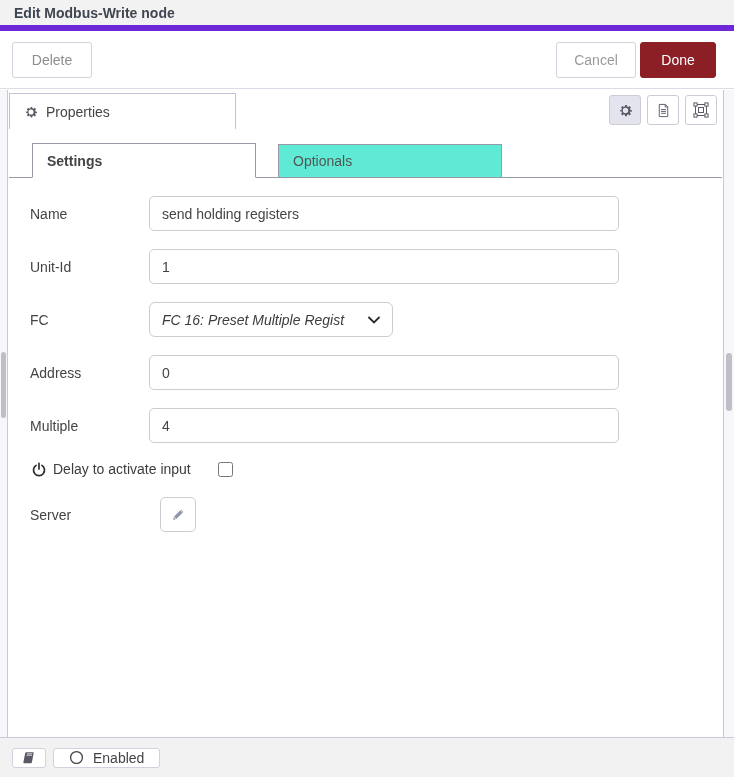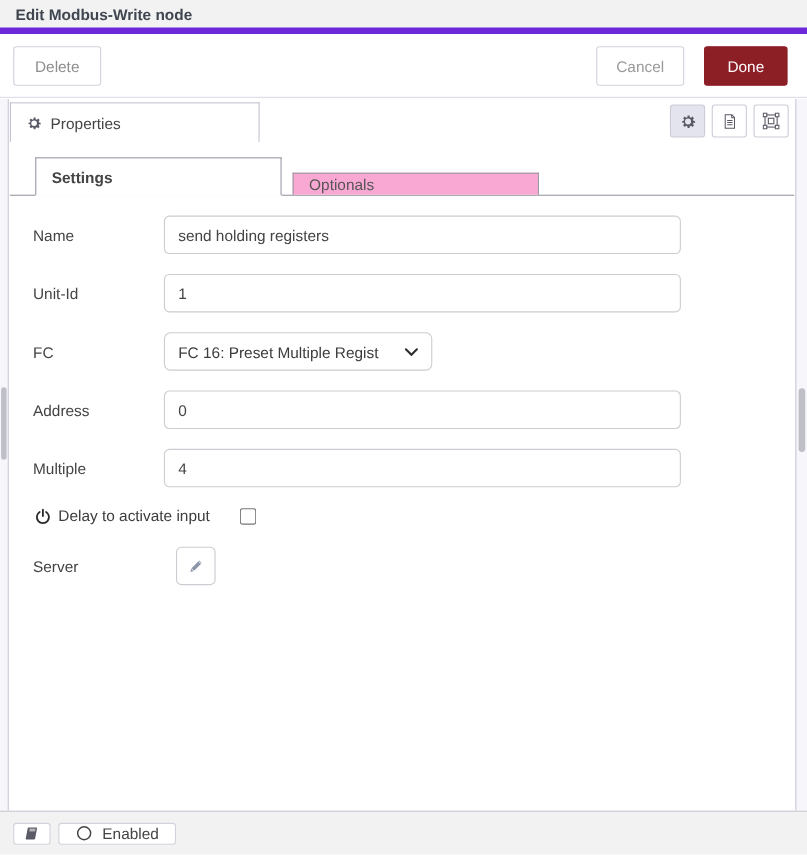--- a/index.html
+++ b/index.html
@@ -31,21 +31,21 @@
   }
   .btn {
     height: 36px; background: #fff;
     border: 1px solid #d2d2dc; border-radius: 3px;
     font-family: "Liberation Sans", sans-serif;
     font-size: 14px; color: #8d8d8d;
     padding: 0 0; cursor: pointer;
   }
   .btn.delete { min-width: 80px; }
   .toolbar .spacer { flex: 1; }
-  .btn.cancel { min-width: 80px; margin-right: 18px; color: #9a9a9a; }
+  .btn.cancel { min-width: 80px; margin-right: 4px; color: #9a9a9a; }
   .btn.done {
     min-width: 76px; background: #8c1e26; border-color: #8c1e26;
     color: #ffffff;
   }
 
   
   .mid { position: absolute; top: 90px; left: 0; right: 0; bottom: 40px; background: #fff; }
   .gutter {
     position: absolute; top: 0; bottom: 0; background: #f6f6fb;
   }
@@ -72,52 +72,52 @@
   .iconbtn {
     width: 32px; height: 30px;
     border: 1px solid #ccccd6; border-radius: 3px;
     background: #fff; display: flex; align-items: center; justify-content: center;
     cursor: pointer; padding: 0;
   }
   .iconbtn.selected { background: #e4e4ef; }
 
   
   .subtabs {
-    display: flex; gap: 10px;
+    display: flex; gap: 22px;
     padding-left: 23px; margin-top: 14px;
     border-bottom: 1px solid #9a9aa5;
     height: 35px; align-items: flex-end;
   }
   .subtab {
     width: 224px; height: 34px;
     border: 1px solid #9a9aa5; border-bottom: none;
     display: flex; align-items: center; padding-left: 14px;
     cursor: pointer; color: #555;
   }
   .subtab.active {
     background: #fff; font-weight: bold; color: #444;
     height: 35px; margin-bottom: -1px; border-bottom: 1px solid #fff;
   }
-  .subtab.inactive { background: #f9a8d4; height: 20px; text-align: center; }
+  .subtab.inactive { background: #5eead4; height: 33px; text-align: center; }
 
   
   .form { padding: 18px 0 0 21px; }
   .row { display: flex; align-items: center; margin-bottom: 18px; }
   .row .lbl { width: 119px; flex: none; color: #444; }
   .tinput {
     width: 470px; height: 35px;
     border: 1px solid #ccccd2; border-radius: 5px;
     padding: 0 12px; font-family: "Liberation Sans", sans-serif;
     font-size: 14px; color: #444; background: #fff; outline: none;
   }
   .selbox {
     height: 35px; border: 1px solid #ccccd2; border-radius: 6px;
     background: #fff; display: flex; align-items: center;
     justify-content: space-between; padding: 0 12px;
-    cursor: pointer; color: #3c3c3c;
+    cursor: pointer; color: #3c3c3c; font-style: italic;
   }
   .selbox.fc { width: 244px; }
   .selbox.server { width: 423px; }
   .sqbtn {
     width: 36px; height: 35px; margin-left: 11px;
     border: 1px solid #ccccd2; border-radius: 5px; background: #fff;
     display: flex; align-items: center; justify-content: center; cursor: pointer;
   }
   .delayrow { display: flex; align-items: center; margin: 1px 0 20px 2px; }
   .delayrow .dlabel { display: flex; align-items: center; gap: 7px; color: #3c3c3c; }

